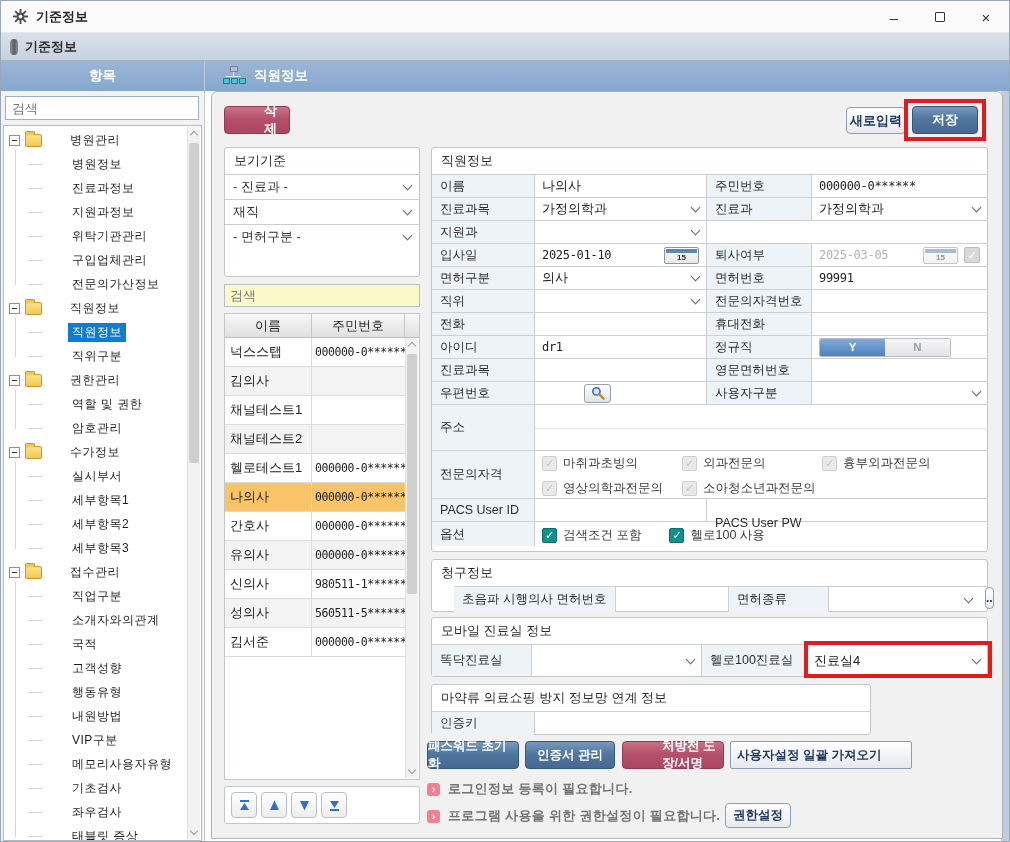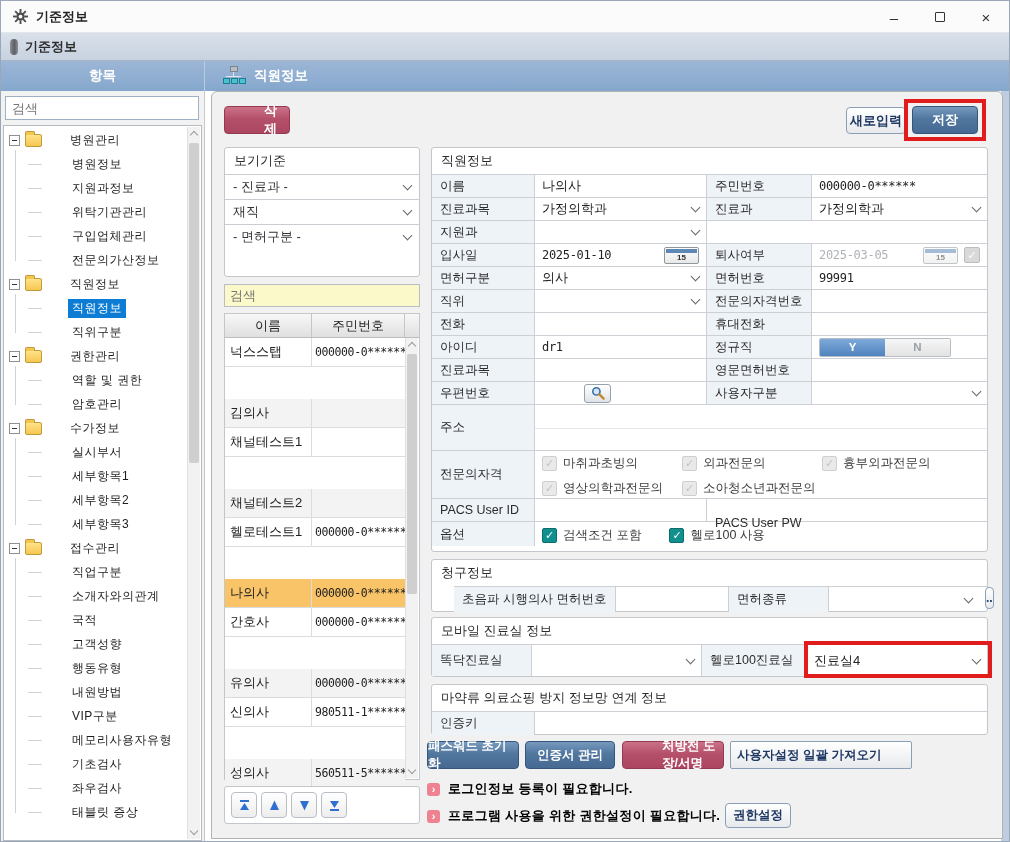--- a/index.html
+++ b/index.html
@@ -80,21 +80,21 @@
   .ddrow { height:25px; border-top:1px solid #c9cdd2; display:flex; align-items:center; padding:0 8px; font-size:13px; color:#333; }
   .chev { width:7px; height:7px; border-right:1.5px solid #666; border-bottom:1.5px solid #666; transform:rotate(45deg); margin-left:auto; margin-top:-3px; flex:none; }
   .list-search { position:absolute; left:12px; top:192px; width:196px; height:23px; border:1px solid #b9bec5; background:#fbf8c9; color:#9a9a8a; font-size:13px; padding:0 5px; font-family:inherit; }
   .listbox { left:12px; top:221px; width:196px; height:467px; border-radius:0; }
   .thead { display:flex; height:24px; background:linear-gradient(#f7f7f7,#e0e0e0); border-bottom:1px solid #bdbdbd; font-size:13px; color:#222; }
   .thead span { display:flex; align-items:center; justify-content:center; }
   .th-name { width:87px; border-right:1px solid #c6c6c6; }
   .th-jm { width:93px; border-right:1px solid #c6c6c6; }
   .tbody { position:absolute; left:0; top:24px; right:14px; bottom:0; }
   .srow { display:flex; height:29px; border-bottom:1px solid #dcdcdc; background:#fff; }
-  .srow.alt { background:#f3f3f3;margin-top:32px; }
+  .srow.alt { background:#f3f3f3; }
   .srow.sel { background:#f9c467; }
   .sc-name { width:87px; border-right:1px solid #dcdcdc; display:flex; align-items:center; padding:0 5px; font-size:13px; overflow:hidden; white-space:nowrap; }
   .sc-jm { flex:1; display:flex; align-items:center; padding:0 3px; font-family:"DejaVu Sans Mono",monospace; font-size:11.5px; letter-spacing:-.4px; overflow:hidden; white-space:nowrap; }
   .navbox { position:absolute; left:12px; top:694px; width:196px; height:38px; background:#fff; border:1px solid #c3c7cc; border-radius:3px; display:flex; align-items:center; gap:4px; padding-left:6px; }
   .nav-btn { width:26px; height:26px; border:1px solid #b9bec5; border-radius:4px; background:linear-gradient(#ffffff,#ededed); display:flex; align-items:center; justify-content:center; }
 
   
   .formbox { left:219px; top:55px; width:557px; height:405px; }
   .fr { display:flex; border-top:1px solid #ccd0d5; height:23px; }
   .fr.tall { height:46px; }
@@ -126,35 +126,35 @@
 
   
   .billbox { left:219px; top:467px; width:557px; height:53px; }
   .bl1 { width:162px; } .bv1 { width:113px; border-right:1px solid #ccd0d5; flex:none; }
   .bl2 { width:100px; border-left:0; } .bv2 { width:150px; flex:none; }
   .dots-btn { width:24px; height:22px; margin-left:6px; font-size:12px; line-height:10px; }
   .mobbox { left:219px; top:525px; width:557px; height:60px; }
   .mobbox .fr { height:32px; }
   .ml1 { width:100px; } .mv1 { width:170px; border-right:1px solid #ccd0d5; flex:none; }
   .ml2 { width:105px; border-left:0; } .mv2 { flex:1; }
-  .narcbox { left:219px; top:592px; width:557px; height:51px; }
+  .narcbox { left:219px; top:592px; width:440px; height:51px; }
   .nl1 { width:103px; } .nv1 { flex:1; }
 
   
   .act { position:absolute; top:649px; height:28px; font-size:12.5px; }
   .act1 { left:215px; width:92px; }
   .act2 { left:313px; width:90px; }
   .act3 { left:410px; width:102px; }
   .act4 { left:518px; width:182px; overflow:hidden; white-space:nowrap; justify-content:flex-start; padding-left:6px; border-radius:2px; font-size:12.5px; }
 
   
   .notice { position:absolute; left:215px; display:flex; align-items:center; gap:8px; }
   .n1 { top:688px; } .n2 { top:715px; }
   .notice-ic { width:13px; height:13px; background:#ee8290; border-radius:3px; color:#fff; font-weight:bold; font-size:11px; display:flex; align-items:center; justify-content:center; flex:none; }
-  .notice-tx { color:#000000; font-weight:bold; font-size:13px; letter-spacing:.3px; }
+  .notice-tx { color:#737373; font-weight:bold; font-size:13px; letter-spacing:.3px; }
   .btn-perm { position:absolute; left:513px; top:711px; width:66px; height:25px; font-size:12.5px; }
 </style>
 </head>
 <body>
 
 <div class="window">
 
   <div class="titlebar">
     <svg width="15" height="15" viewBox="0 0 16 16">
         <g fill="#4d4d4d">
@@ -206,20 +206,24 @@
       <div class="tree">
           <div class="t-group">
             <div class="t-row t-folder">
               <span class="exp"></span>
               <span class="fold"></span>
               <span class="t-label">병원관리</span>
             </div>
             <div class="t-row t-child">
               <span class="tick"></span>
               <span class="t-label">병원정보</span>
+            </div>
+            <div class="t-row t-child">
+              <span class="tick"></span>
+              <span class="t-label">진료과정보</span>
             </div>
             <div class="t-row t-child">
               <span class="tick"></span>
               <span class="t-label">지원과정보</span>
             </div>
             <div class="t-row t-child">
               <span class="tick"></span>
               <span class="t-label">위탁기관관리</span>
             </div>
             <div class="t-row t-child">

